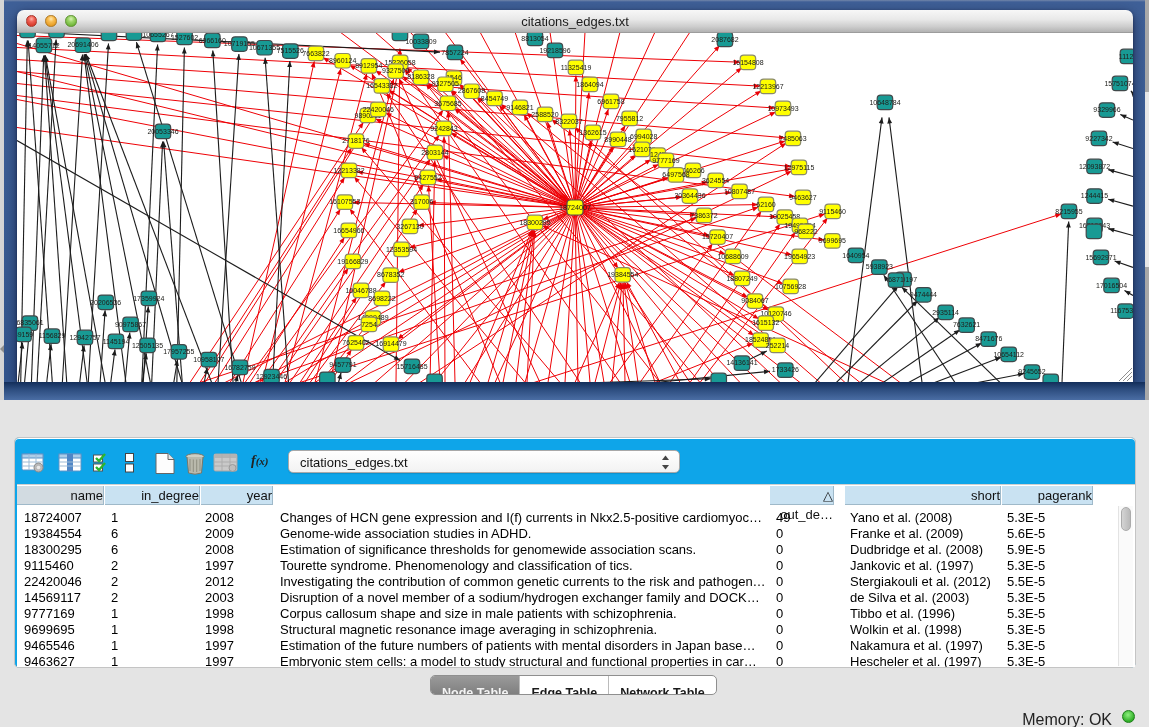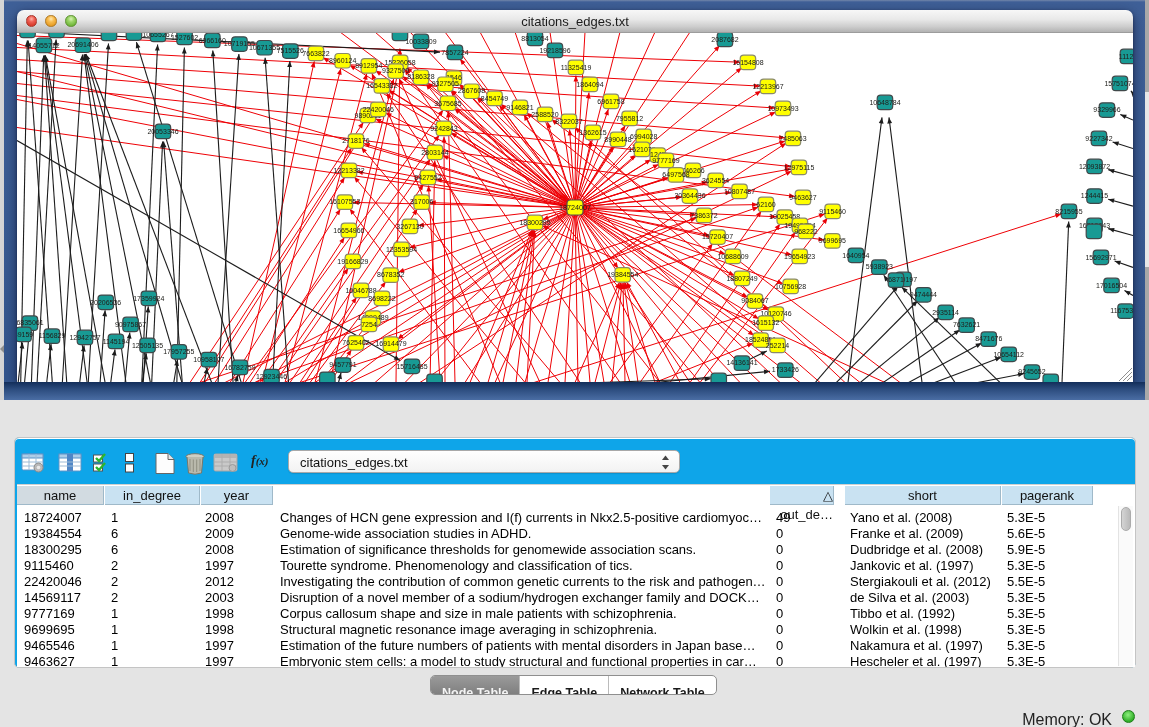--- a/index.html
+++ b/index.html
@@ -27,21 +27,21 @@
 #flicon{position:absolute;left:1098px;top:12px;width:11px;height:11px}
 #closex{position:absolute;left:1122px;top:8px;font-size:14px;font-weight:700;color:#111}
 #inner{position:absolute;left:14px;top:37px;width:1122px;height:231px;background:#0ea5e9;border:1px solid #c4c4c4;border-radius:5px;box-shadow:inset 0 1px 0 #fff}
 
 .ticon{position:absolute;top:14px}
 #dd{position:absolute;left:273px;top:12px;width:392px;height:23px;background:linear-gradient(180deg,#ffffff,#f2f2f2);border:1px solid #a9a9a9;border-radius:5px;box-shadow:0 1px 1px rgba(0,0,0,.12)}
 #dd .txt{position:absolute;left:11px;top:4px;font-size:13px;color:#111}
 #dd .sp{position:absolute;right:10px;top:3px;color:#555;font-size:7px;line-height:8px;text-align:center}
 
 #tbl{position:absolute;left:2px;top:46px;width:1118px;height:183px;background:#fff;overflow:hidden;border-top:1px solid #cfcfcf}
-.hdr{position:absolute;top:1px;height:19px;background:#c9e2f2;border-right:1px solid #9fb9c9;font-size:13px;text-align:center;line-height:19px;color:#111;border-bottom:1px solid #9fb9c9}
+.hdr{position:absolute;top:1px;height:19px;background:#c9e2f2;border-right:1px solid #9fb9c9;font-size:13px;text-align:right;line-height:19px;color:#111;border-bottom:1px solid #9fb9c9}
 .row{position:absolute;height:16px;font-size:13px;white-space:nowrap;color:#000}
 .cell{position:absolute;top:0}
 #vsb{position:absolute;right:2px;top:21px;width:15px;height:160px;background:#fafafa;border-left:1px solid #e3e3e3}
 #vthumb{position:absolute;left:2px;top:1px;width:10px;height:24px;border-radius:5px;background:linear-gradient(90deg,#d4d4d4,#b9b9b9);border:1px solid #ababab}
 
 #tabs{position:absolute;left:430px;top:275px;height:20px;display:flex;border:1px solid #8f8f8f;border-radius:5px;overflow:hidden;background:#fff;font-size:12.5px;font-weight:700}
 #tabs div{padding:8px 11px;line-height:19px}
 #tabs .sel{background:linear-gradient(180deg,#9a9a9a,#7f7f7f);color:#f4f4f4}
 #tabs .n{color:#1a1a1a;border-left:1px solid #bbb}
 #mem{position:absolute;left:0;top:309px;width:1149px;height:18px;font-size:16px;color:#222}
@@ -906,21 +906,21 @@
               <span class="cell" style="left:759px">0</span>
               <span class="cell" style="left:833px">de Silva et al. (2003)</span>
               <span class="cell" style="left:990px">5.3E-5</span>
             </div>
             <div class="row" style="top:121px">
               <span class="cell" style="left:7px">9777169</span>
               <span class="cell" style="left:94px">1</span>
               <span class="cell" style="left:188px">1998</span>
               <span class="cell" style="left:263px;max-width:489px;overflow:hidden;display:inline-block">Corpus callosum shape and size in male patients with schizophrenia.</span>
               <span class="cell" style="left:759px">0</span>
-              <span class="cell" style="left:833px">Tibbo et al. (1992)</span>
+              <span class="cell" style="left:833px">Tibbo et al. (1996)</span>
               <span class="cell" style="left:990px">5.3E-5</span>
             </div>
             <div class="row" style="top:137px">
               <span class="cell" style="left:7px">9699695</span>
               <span class="cell" style="left:94px">1</span>
               <span class="cell" style="left:188px">1998</span>
               <span class="cell" style="left:263px;max-width:489px;overflow:hidden;display:inline-block">Structural magnetic resonance image averaging in schizophrenia.</span>
               <span class="cell" style="left:759px">0</span>
               <span class="cell" style="left:833px">Wolkin et al. (1998)</span>
               <span class="cell" style="left:990px">5.3E-5</span>

